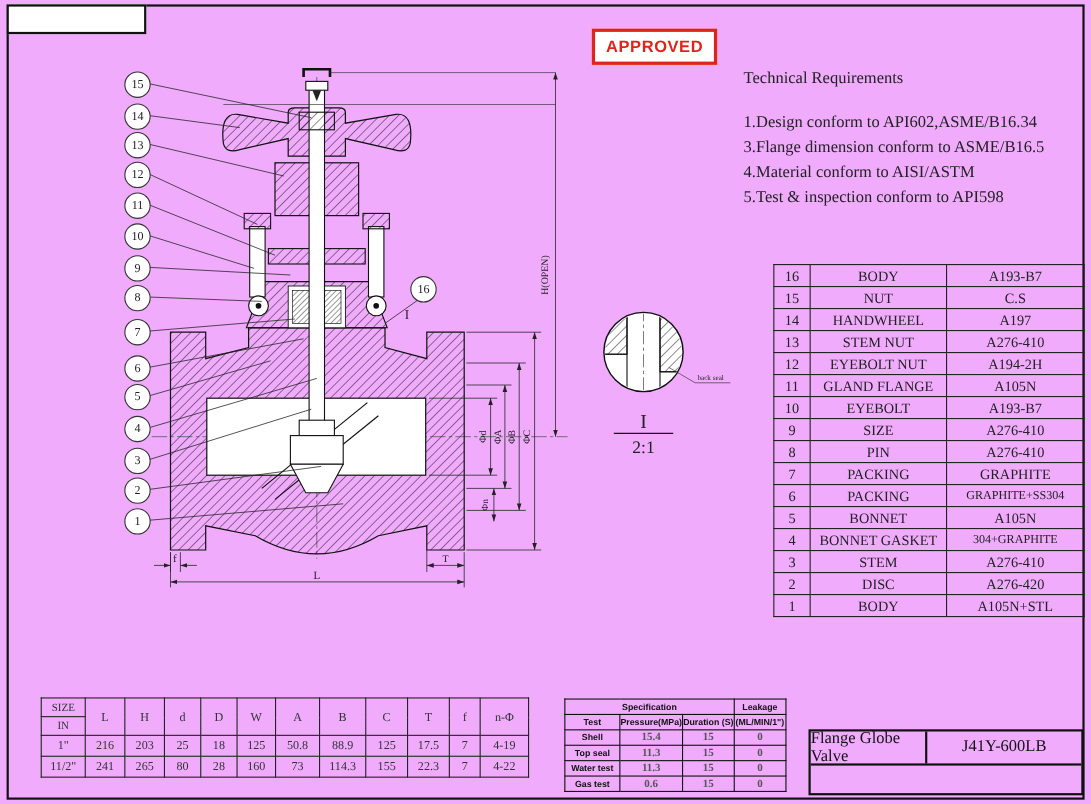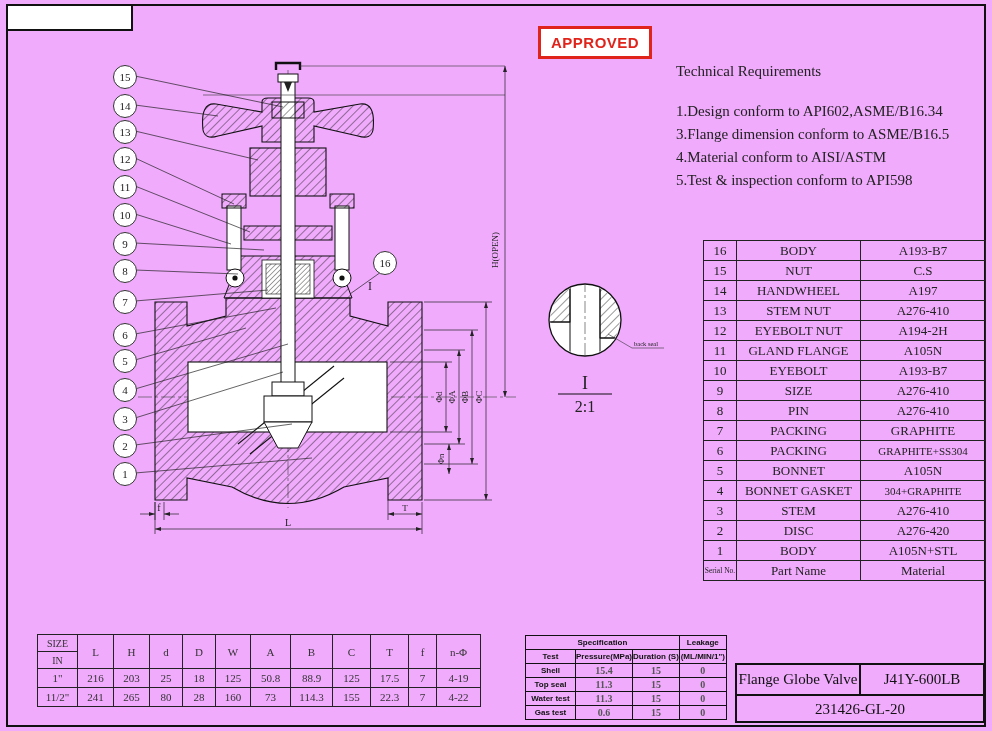--- a/index.html
+++ b/index.html
@@ -18,28 +18,28 @@
   table{border-collapse:collapse;table-layout:fixed;}
   td{border:1px solid #222;text-align:center;padding:0;overflow:hidden;white-space:nowrap;}
   .parts{position:absolute;left:703px;top:240px;width:282px;}
   .parts td{height:19px;font-size:13px;color:#222;}
   .parts td.ser{font-size:13px;}
   .parts td.serh{font-size:7.5px;}
   .parts td.small{font-size:11px;}
   .size{position:absolute;left:37px;top:634px;}
   .size td{font-size:11px;color:#333;height:18px;}
   .size td.hdr{height:16px;font-size:10px;}
-  .spec{position:absolute;left:525px;top:635px;}
+  .spec{position:absolute;left:513px;top:635px;}
   .spec td{font-family:"Liberation Sans",sans-serif;font-size:8px;font-weight:bold;
            height:13px;color:#111;border-color:#111;}
   .spec td.val{font-family:"Liberation Serif",serif;font-weight:bold;font-size:10px;color:#555;}
   .tblock{position:absolute;left:735px;top:663px;width:250px;height:60px;
           border:2px solid #111;box-sizing:border-box;font-size:15px;}
   .tblock .row1{display:flex;height:31px;border-bottom:2px solid #111;box-sizing:border-box;}
-  .tblock .c1{width:124px;border-right:2px solid #111;box-sizing:border-box;
+  .tblock .c1{width:106px;border-right:2px solid #111;box-sizing:border-box;
               display:flex;align-items:center;justify-content:center;}
   .tblock .c2{flex:1;display:flex;align-items:center;justify-content:center;}
   .tblock .row2{height:27px;display:flex;align-items:center;justify-content:center;}
   .bal{position:absolute;width:22px;height:22px;border:1.2px solid #333;border-radius:50%;
        background:#fff;font-size:11px;display:flex;align-items:center;justify-content:center;
        color:#222;z-index:5;}
   svg text{font-family:"Liberation Serif",serif;fill:#222;}
   .dwg{position:absolute;left:90px;top:55px;}
   .det{position:absolute;left:535px;top:272px;}
 </style>
@@ -300,25 +300,20 @@
         </tr>
     <tr>
           <td class="ser">2</td>
           <td>DISC</td>
           <td>A276-420</td>
         </tr>
     <tr>
           <td class="ser">1</td>
           <td>BODY</td>
           <td>A105N+STL</td>
-        </tr>
-    <tr>
-          <td class="serh">Serial No.</td>
-          <td>Part Name</td>
-          <td>Material</td>
         </tr>
   </tbody>
     </table>
 
   <table class="size">
     <colgroup>
         <col style="width:40px">
         <col style="width:36px">
         <col style="width:36px">
         <col style="width:33px">
@@ -423,15 +418,14 @@
           <td class="val">0</td>
         </tr>
   </tbody>
     </table>
 
   <div class="tblock">
     <div class="row1">
       <div class="c1">Flange Globe Valve</div>
       <div class="c2">J41Y-600LB</div>
     </div>
-    <div class="row2">231426-GL-20</div>
   </div>
 </div>
 
 </body></html>

